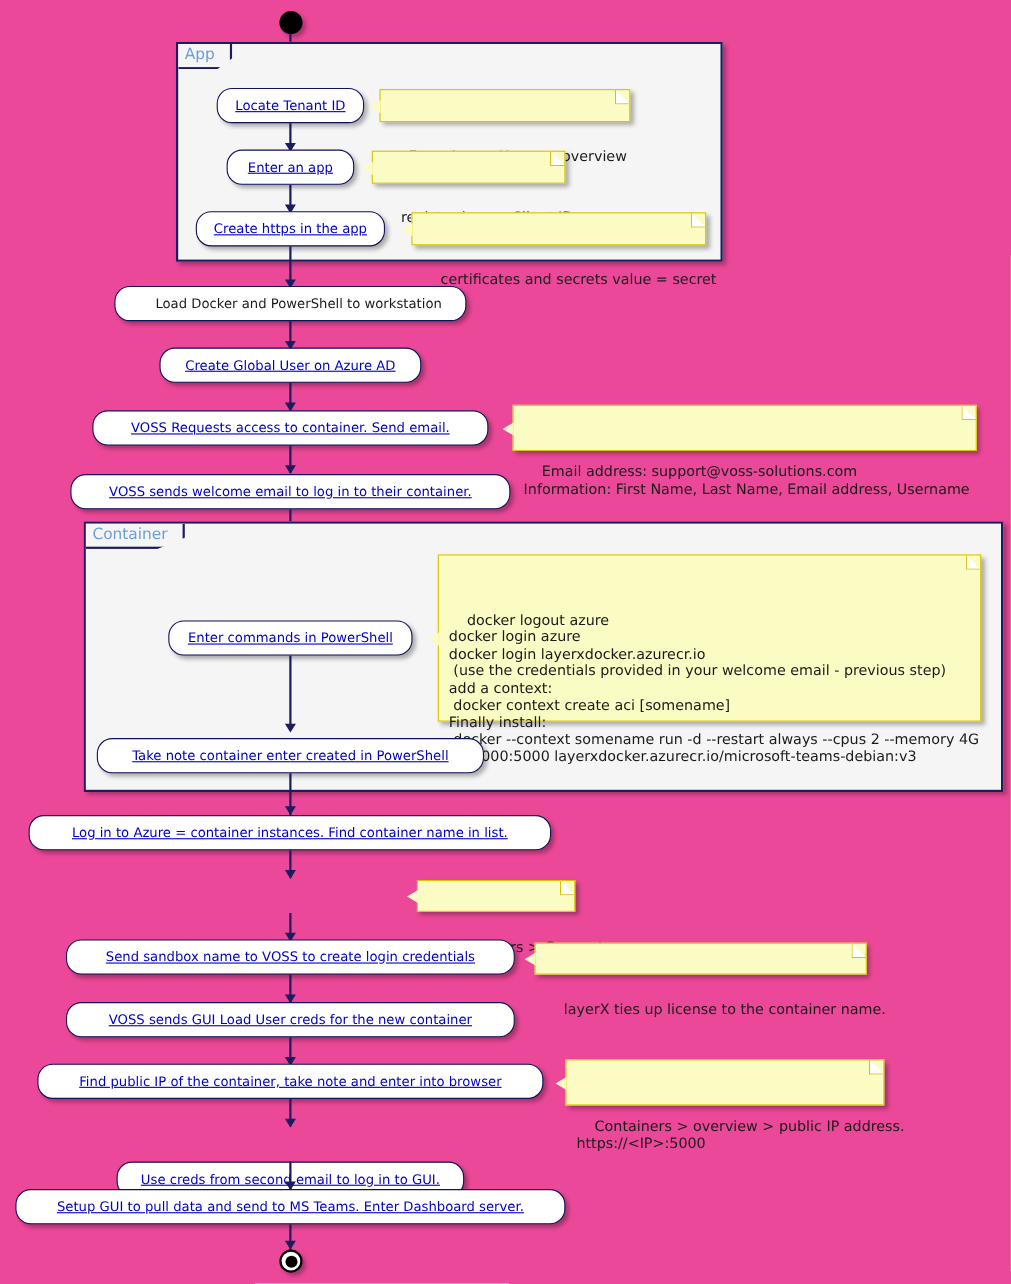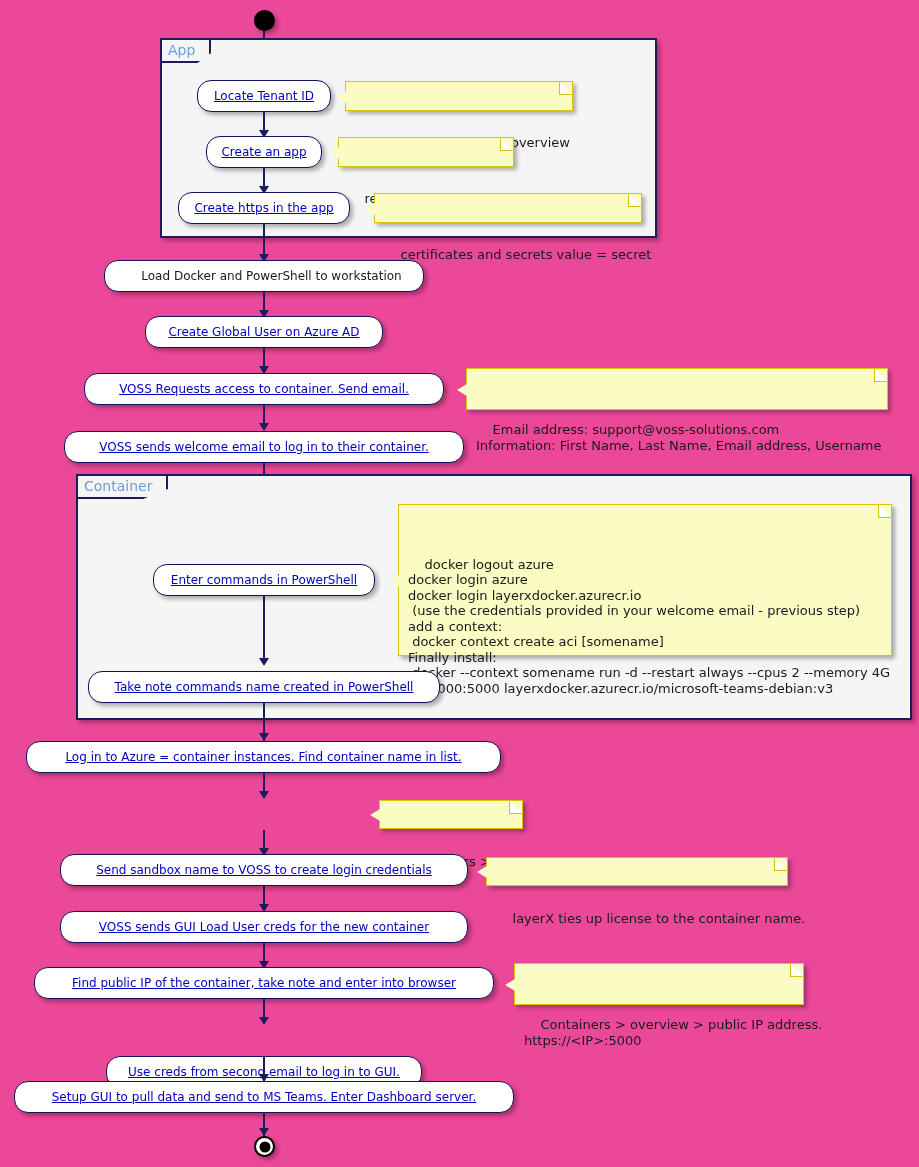--- a/index.html
+++ b/index.html
@@ -180,21 +180,21 @@
   </div>
   <div class="note" style="left:345px; top:81px; width:228px; height:30px;">
     <span class="fold"></span>
     <span class="tail" style="top:9px;"></span>
     <span>From Azure: Home &gt; overview</span>
   </div>
   <div class="vline" style="left:263px; top:112px; height:25px;"></div>
   <div class="arrowhead" style="left:259px; top:130px;"></div>
 
   <div class="activity" style="left:206px; top:136px; width:116px; height:32px;">
-    <span class="atext">Create an app</span>
+    <span class="atext">Enter an app</span>
   </div>
   <div class="note" style="left:338px; top:137px; width:176px; height:30px;">
     <span class="fold"></span>
     <span class="tail" style="top:9px;"></span>
     <span>registrations = Client ID</span>
   </div>
   <div class="vline" style="left:263px; top:168px; height:25px;"></div>
   <div class="arrowhead" style="left:259px; top:186px;"></div>
 
   <div class="activity" style="left:178px; top:192px; width:172px; height:32px;">
@@ -256,21 +256,21 @@
 add a context:
  docker context create aci [somename]
 Finally install:
  docker --context somename run -d --restart always --cpus 2 --memory 4G
  -p 5000:5000 layerxdocker.azurecr.io/microsoft-teams-debian:v3</span>
   </div>
   <div class="vline" style="left:263px; top:596px; height:66px;"></div>
   <div class="arrowhead" style="left:259px; top:658px;"></div>
 
   <div class="activity" style="left:88px; top:671px; width:352px; height:32px;">
-    <span class="atext">Take note commands name created in PowerShell</span>
+    <span class="atext">Take note container enter created in PowerShell</span>
   </div>
 
   <div class="vline" style="left:263px; top:703px; height:38px;"></div>
   <div class="arrowhead" style="left:259px; top:733px;"></div>
 
   <div class="activity" style="left:26px; top:741px; width:475px; height:32px;">
     <span class="atext">Log in to Azure = container instances. Find container name in list.</span>
   </div>
   <div class="vline" style="left:263px; top:773px; height:25px;"></div>
   <div class="arrowhead" style="left:259px; top:791px;"></div>

